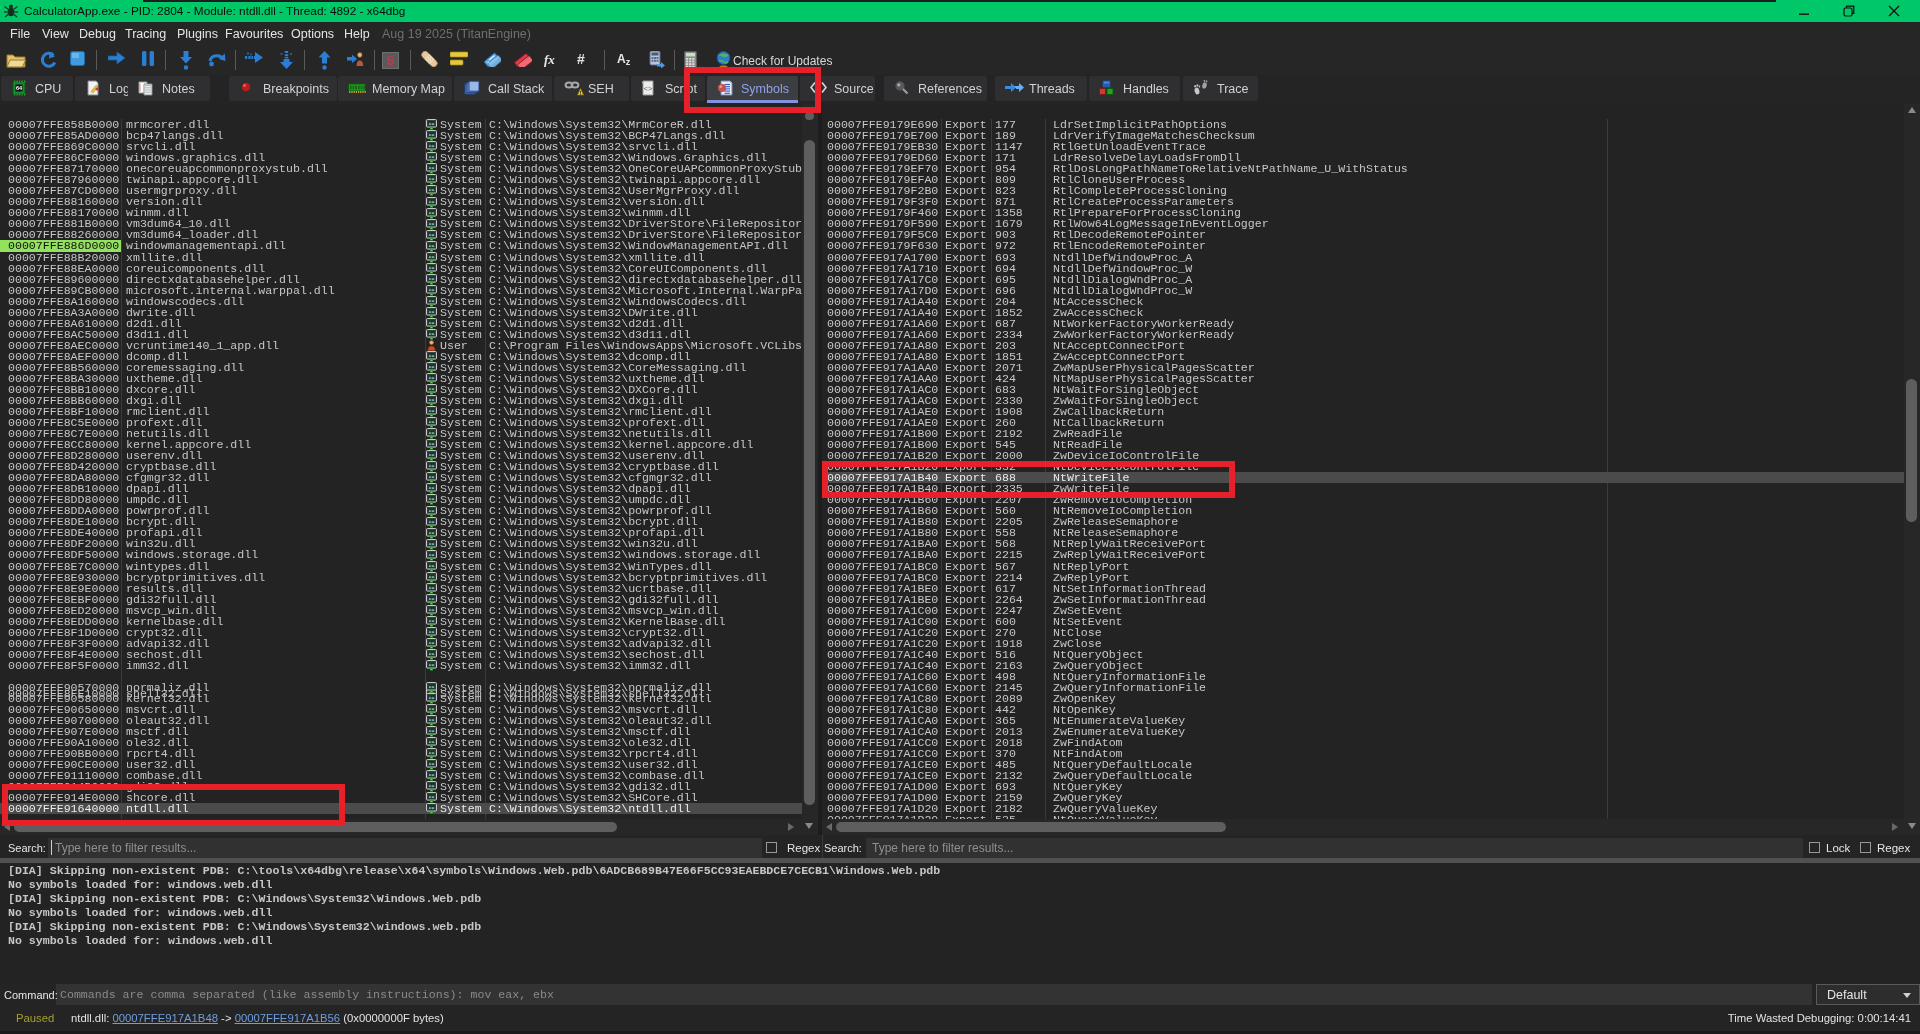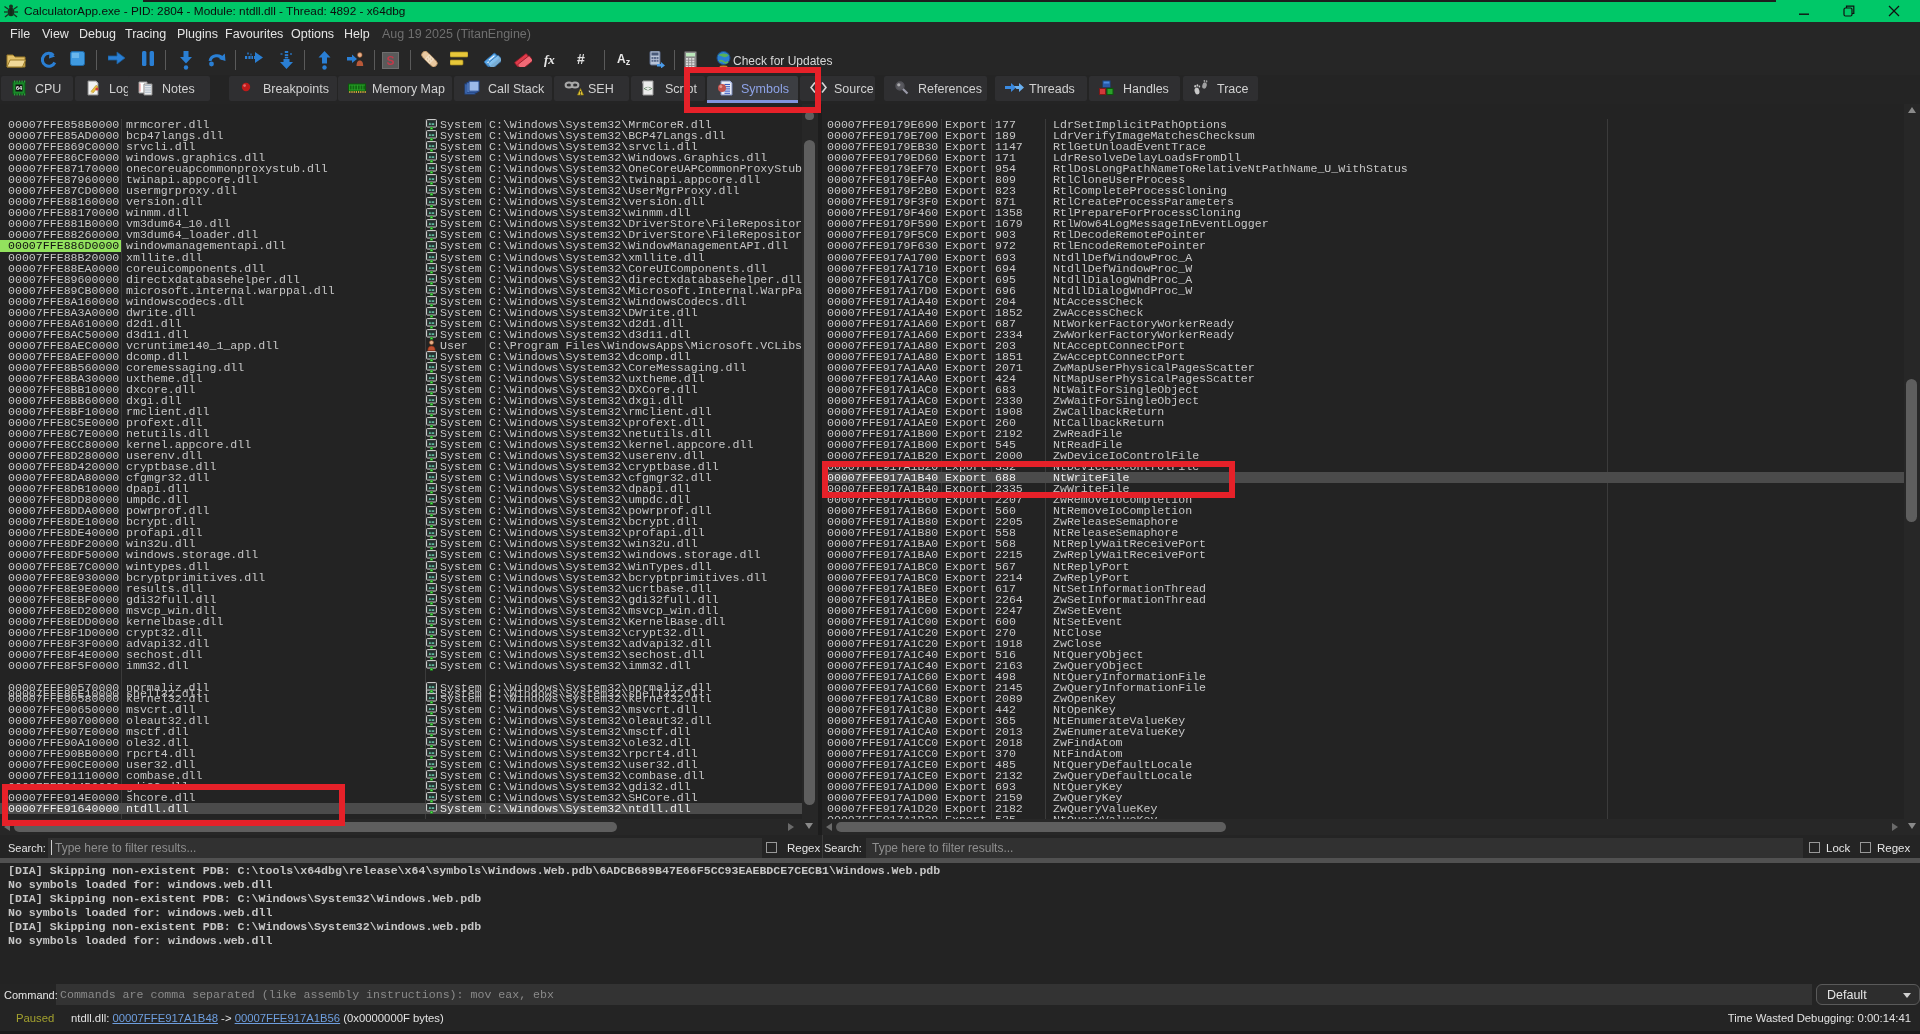--- a/index.html
+++ b/index.html
@@ -1009,21 +1009,21 @@
 <div id="log">[DIA] Skipping non-existent PDB: C:\tools\x64dbg\release\x64\symbols\Windows.Web.pdb\6ADCB689B47E66F5CC93EAEBDCE7CECB1\Windows.Web.pdb
 No symbols loaded for: windows.web.dll
 [DIA] Skipping non-existent PDB: C:\Windows\System32\Windows.Web.pdb
 No symbols loaded for: windows.web.dll
 [DIA] Skipping non-existent PDB: C:\Windows\System32\windows.web.pdb
 No symbols loaded for: windows.web.dll</div>
 <div id="cmdbar">
  <span style="position:absolute;left:4px;top:5px;font-size:11px;color:#e6e6e6;z-index:5;">Command:</span>
  <div style="position:absolute;left:56px;top:0;width:1756px;height:21px;background:#333333;"></div>
  <span style="position:absolute;left:60px;top:4px;font:11.6px 'Liberation Mono',monospace;color:#8a8a8a;">Commands are comma separated (like assembly instructions): mov eax, ebx</span>
- <div style="position:absolute;left:1816px;top:0;width:104px;height:21px;background:#2d2d2d;border:1px solid #5a5a5a;border-radius:6px;">
+ <div style="position:absolute;left:1816px;top:0;width:104px;height:21px;background:#2d2d2d;border:1px solid #5a5a5a;border-radius:0;">
   <span style="position:absolute;left:10px;top:3px;font-size:12.5px;color:#e6e6e6;">Default</span>
   <div style="position:absolute;right:8px;top:8px;width:0;height:0;border-left:4.5px solid transparent;border-right:4.5px solid transparent;border-top:5.5px solid #d0d0d0;"></div>
  </div>
 </div>
 <div id="statusbar">
  <span style="position:absolute;left:16px;top:6px;font-size:11.3px;color:#a3a12e;">Paused</span>
  <span style="position:absolute;left:71px;top:6px;font-size:11.3px;color:#e2e2e2;">ntdll.dll: <a class="lnk">00007FFE917A1B48</a> -&gt; <a class="lnk">00007FFE917A1B56</a> (0x0000000F bytes)</span>
  <span style="position:absolute;right:9px;top:6px;font-size:11.3px;color:#e2e2e2;">Time Wasted Debugging: 0:00:14:41</span>
 </div>
 <div id="bottomedge"></div>

